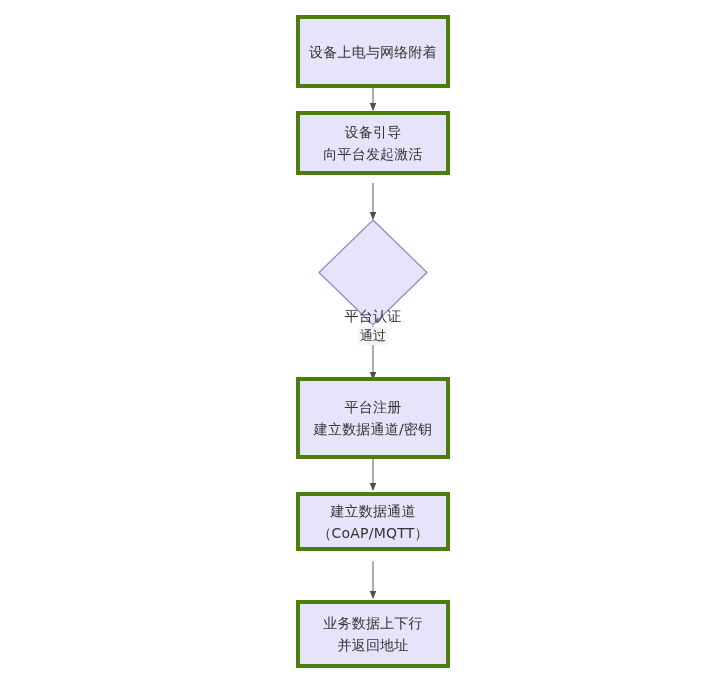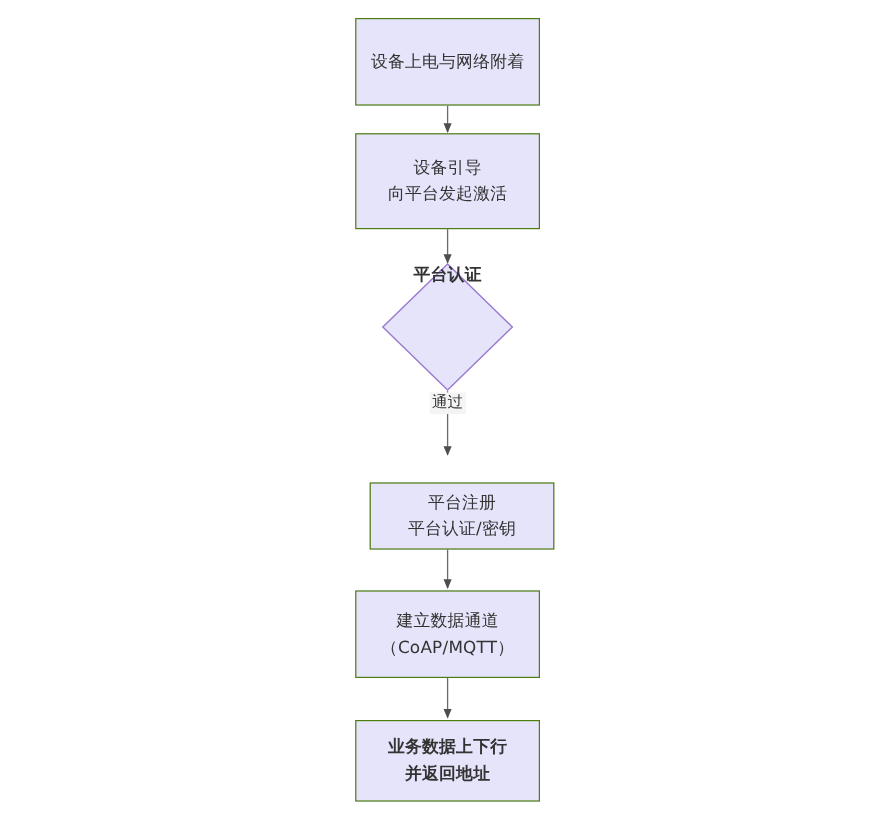--- a/index.html
+++ b/index.html
@@ -18,39 +18,38 @@
     position: absolute;
     left: 0;
     top: 0;
     width: 726px;
     height: 700px;
   }
   .node {
     position: absolute;
     box-sizing: border-box;
     background: #e6e4fa;
-    border: 1px solid #4d7c0f;
+    border: 4px solid #4d7c0f;
     display: flex;
     flex-direction: column;
     align-items: center;
     justify-content: center;
     color: #333333;
     font-size: 14px;
     line-height: 22px;
     letter-spacing: 0.2px;
     text-align: center;
   }
   .node .line2 { display: block; }
 
   .diamond-wrap {
     position: absolute;
     display: flex;
-    align-items: flex-start;
+    align-items: flex-end;
     justify-content: center;
-    font-weight: bold;
   }
   .diamond-shape {
     position: absolute;
     left: 0;
     top: 0;
     width: 100%;
     height: 100%;
   }
   .diamond-label {
     position: relative;
@@ -107,42 +106,42 @@
     </g>
     <g>
       <line x1="373" y1="561" x2="373" y2="598" stroke="#6b6b6b" stroke-width="1.1" marker-end="url(#arrowhead)"></line>
     </g>
   </svg>
 
   <div class="node" style="left:296px; top:15px; width:154px; height:73px;">
     <span>设备上电与网络附着</span>
   </div>
 
-  <div class="node" style="left:296px; top:111px; width:154px; height:80px;">
+  <div class="node" style="left:296px; top:111px; width:154px; height:64px;">
     <span>设备引导</span>
     <span class="line2">向平台发起激活</span>
   </div>
 
   <div class="diamond-wrap" style="left:318px; top:219px; width:110px; height:107px;">
     <svg class="diamond-shape" viewBox="0 0 110 107" preserveAspectRatio="none" xmlns="http://www.w3.org/2000/svg">
       <polygon points="55,1 109,53.5 55,106 1,53.5" fill="#e6e4fa" stroke="#9a7bd0" stroke-width="1.2"></polygon>
     </svg>
     <span class="diamond-label">平台认证</span>
   </div>
 
   <div class="edge-label" style="left:373px; top:336px;">通过</div>
 
-  <div class="node" style="left:296px; top:402px; width:154px; height:56px;margin-left:12px;">
+  <div class="node" style="left:296px; top:377px; width:154px; height:82px;">
     <span>平台注册</span>
-    <span class="line2">平台认证/密钥</span>
+    <span class="line2">建立数据通道/密钥</span>
   </div>
 
-  <div class="node" style="left:296px; top:492px; width:154px; height:73px;">
+  <div class="node" style="left:296px; top:492px; width:154px; height:59px;">
     <span>建立数据通道</span>
     <span class="line2">（CoAP/MQTT）</span>
   </div>
 
-  <div class="node" style="left:296px; top:600px; width:154px; height:68px;font-weight:bold;">
+  <div class="node" style="left:296px; top:600px; width:154px; height:68px;">
     <span>业务数据上下行</span>
     <span class="line2">并返回地址</span>
   </div>
 
 </div>
 
 </body></html>

